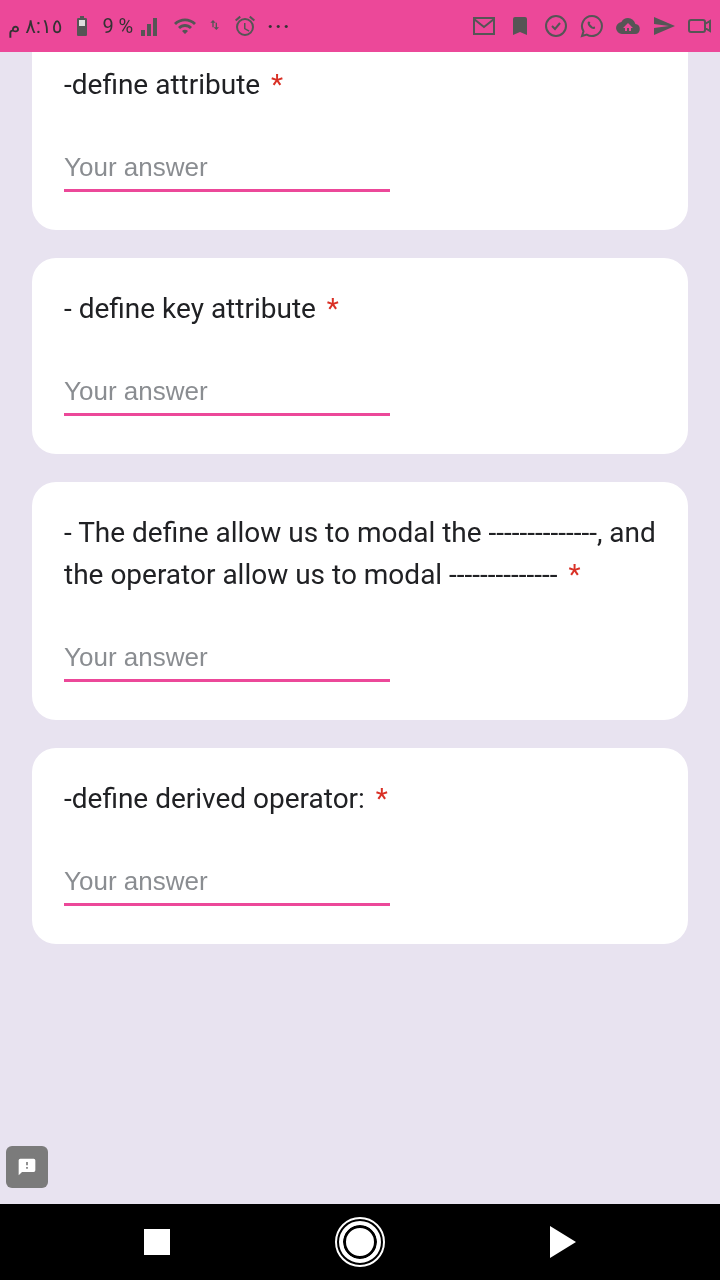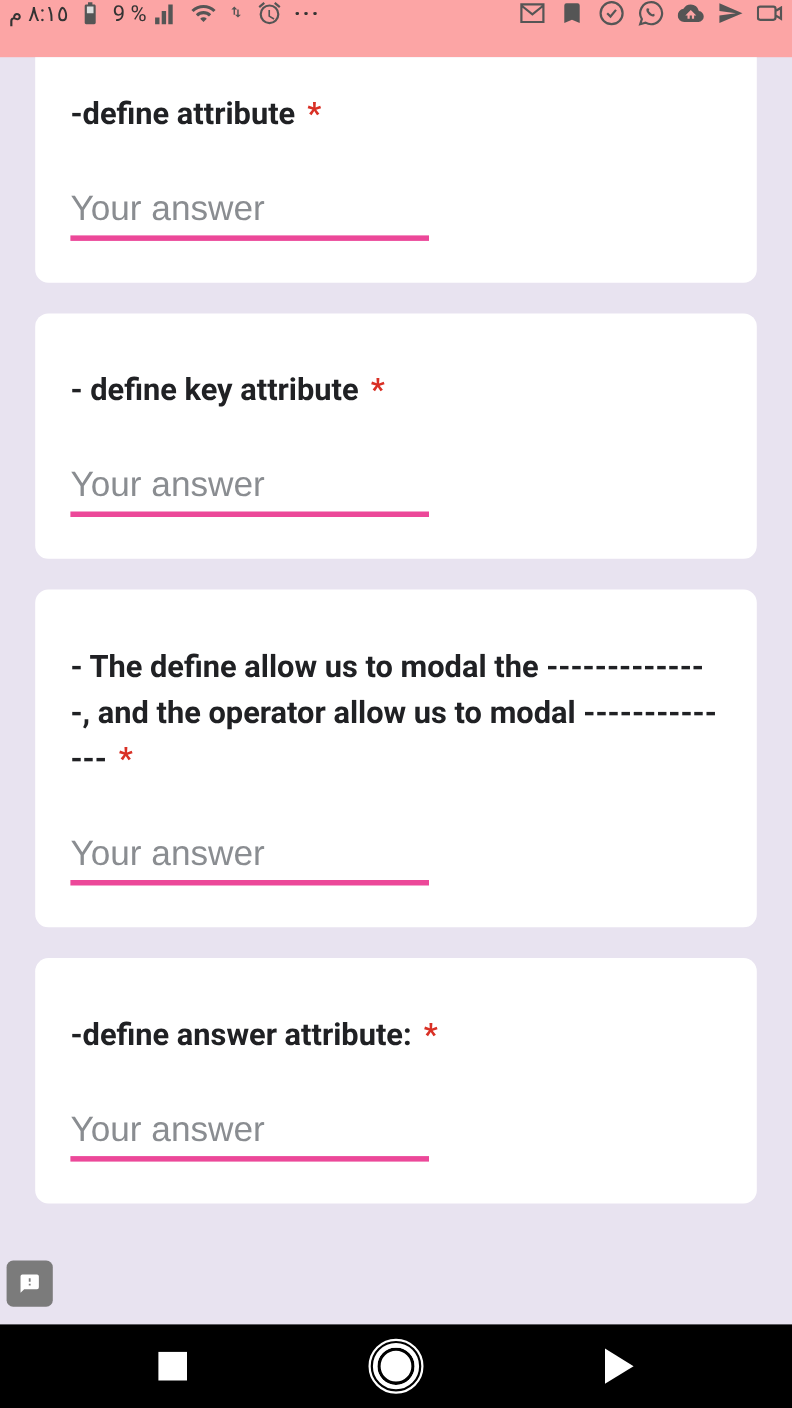--- a/index.html
+++ b/index.html
@@ -6,61 +6,60 @@
     body {
       width: 720px;
       height: 1280px;
       background: #e8e3f0;
       font-family: Roboto, Arial, sans-serif;
       overflow: hidden;
       position: relative;
     }
     .status-bar {
       height: 52px;
-      background: #fca5a5;
+      background: #ec4899;
       display: flex;
-      align-items: flex-start;
+      align-items: center;
       padding: 0 8px;
       font-size: 20px;
       color: #333;
       gap: 6px;
     }
     .status-left { display: flex; align-items: center; gap: 8px; }
     .status-icons { display: flex; align-items: center; gap: 10px; }
     .status-right { display: flex; align-items: center; gap: 12px; margin-left: auto; }
     .icon-svg { width: 24px; height: 24px; display: flex; align-items: center; justify-content: center; }
     .icon-svg svg { width: 100%; height: 100%; fill: #555; }
 
     .content {
       padding: 0 32px;
     }
     .card {
       background: white;
-      border-radius: 12px;
+      border-radius: 24px;
       padding: 30px 32px 38px;
       margin-bottom: 28px;
     }
     .card:first-child {
       border-top-left-radius: 0;
       border-top-right-radius: 0;
       padding-top: 12px;
     }
     .question {
       font-size: 28px;
       color: #202124;
       line-height: 1.5;
       margin-bottom: 40px;
-      font-weight: 700;
-      margin-top: 19px;
+      font-weight: 400;
     }
     .required { color: #d93025; margin-left: 4px; }
     .answer-input {
       border: none;
-      border-bottom: 5px solid #ec4899;
-      font-size: 32px;
+      border-bottom: 3px solid #ec4899;
+      font-size: 26px;
       color: #70757a;
       width: 100%;
       padding: 6px 0;
       outline: none;
       background: transparent;
     }
     .answer-input::placeholder { color: #8a8d91; }
     .answer-wrap { width: 55%; }
 
     .report-btn {
@@ -209,21 +208,21 @@
     <div class="question">
       <span>- The define allow us to modal the --------------, and the operator allow us to modal -------------- </span><span class="required">*</span>
     </div>
     <div class="answer-wrap">
       <input class="answer-input" placeholder="Your answer" style="">
     </div>
   </div>
 
   <div class="card">
     <div class="question">
-      <span>-define answer attribute: </span><span class="required">*</span>
+      <span>-define derived operator: </span><span class="required">*</span>
     </div>
     <div class="answer-wrap">
       <input class="answer-input" placeholder="Your answer" style="">
     </div>
   </div>
 </div>
 
 <div class="report-btn">
   <svg viewBox="0 0 24 24">
       <path d="M20 2H4a2 2 0 00-2 2v18l4-4h14a2 2 0 002-2V4a2 2 0 00-2-2zm-7 12h-2v-2h2v2zm0-4h-2V6h2v4z"></path>

